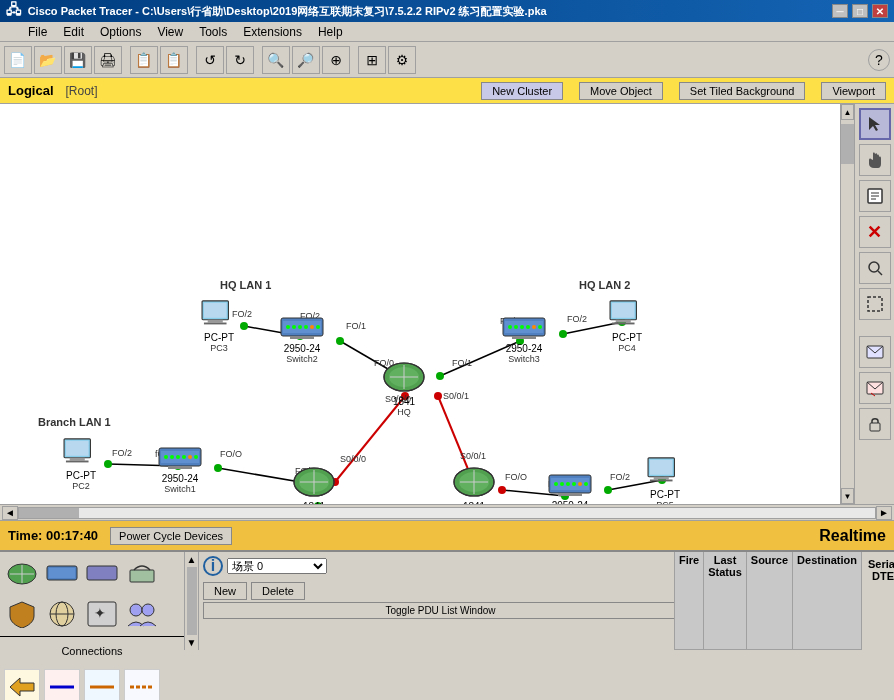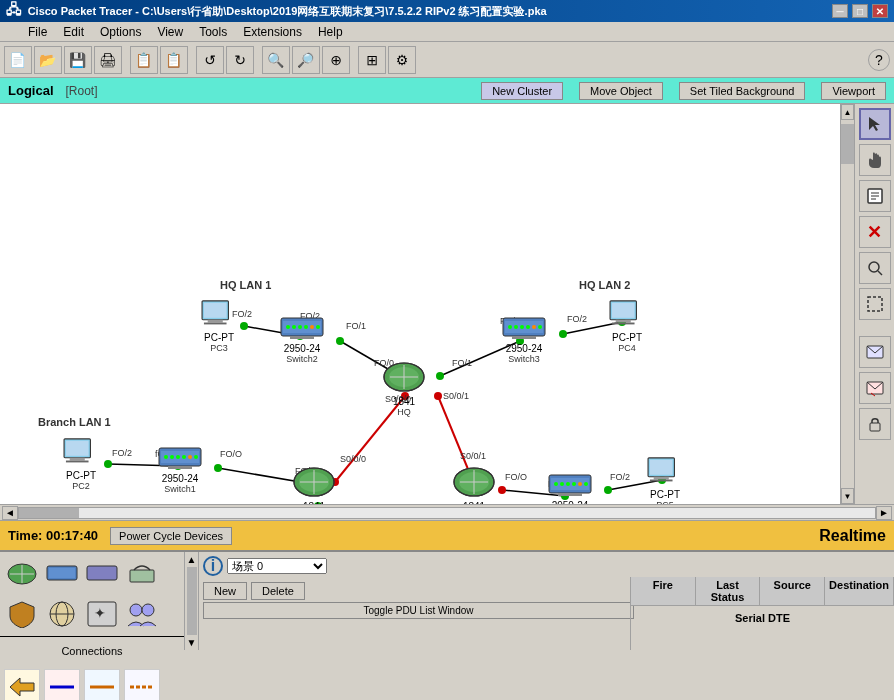--- a/index.html
+++ b/index.html
@@ -41,21 +41,21 @@
     }
     .tb-btn {
       width: 28px; height: 28px; background: #d4d0c8;
       border: 1px solid #a0a0a0; display: flex; align-items: center; justify-content: center;
       cursor: pointer; font-size: 14px;
     }
     .tb-sep { width: 4px; }
 
     
     #logical-bar {
-      background: #5eead4;
+      background: #fde047;
       height: 26px;
       display: flex;
       align-items: center;
       padding: 0 8px;
       border-bottom: 1px solid #a0a0a0;
     }
     #logical-bar .logical-label { font-weight: bold; font-size: 13px; margin-right: 12px; }
     #logical-bar .root-label { color: #444; margin-right: auto; }
     .lbar-btn {
       padding: 2px 10px; background: #d4d0c8; border: 1px solid #888;
@@ -145,22 +145,22 @@
     #pdu-panel .pdu-toolbar {
       display: flex; align-items: center; gap: 4px; padding: 4px;
     }
     .pdu-scenario { display: flex; align-items: center; gap: 4px; }
     .scenario-select { width: 100px; font-size: 11px; }
     .pdu-action-btns { display: flex; gap: 4px; margin-top: 2px; padding: 0 4px; }
     .pdu-action-btn { padding: 2px 10px; background: #d4d0c8; border: 1px solid #888; cursor: pointer; font-size: 11px; }
     .pdu-toggle-btn { padding: 2px 8px; background: #d4d0c8; border: 1px solid #888; cursor: pointer; font-size: 10px; width: 100%; margin: 2px 4px; }
 
     #fire-panel {
-      width: 264px; border-left: 1px solid #a0a0a0;
-      display: flex; flex-direction: column; margin-top: 25px;
+      width: 220px; border-left: 1px solid #a0a0a0;
+      display: flex; 
     }
     #fire-panel .fire-header {
       display: flex; background: #c8c8c8; border-bottom: 1px solid #a0a0a0;
       font-size: 11px; font-weight: bold;
     }
     .fire-col { flex: 1; text-align: center; padding: 2px 4px; border-right: 1px solid #a0a0a0; }
 
     
     .node {
       position: absolute;

